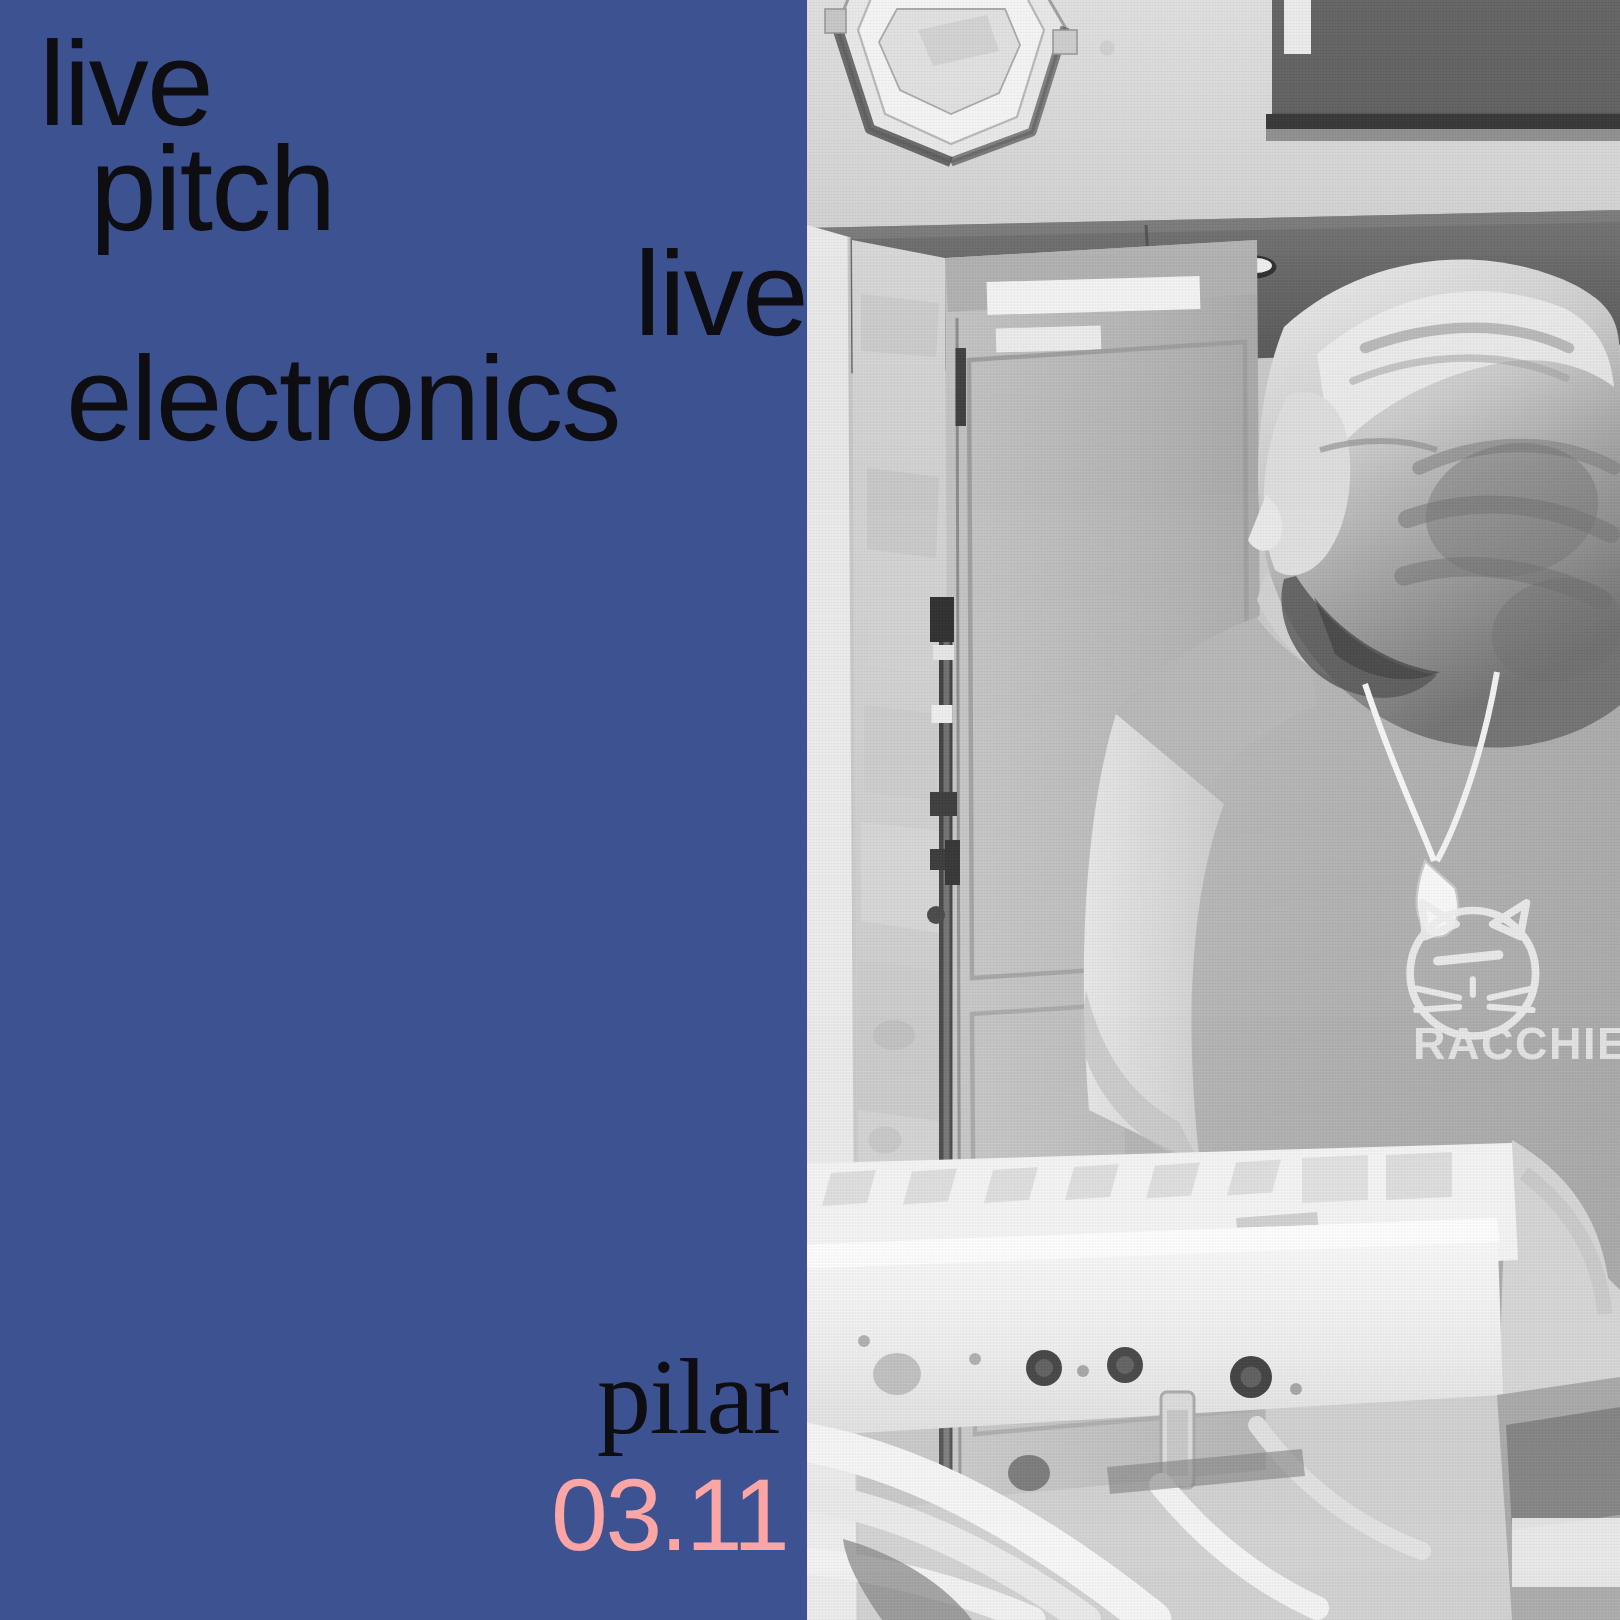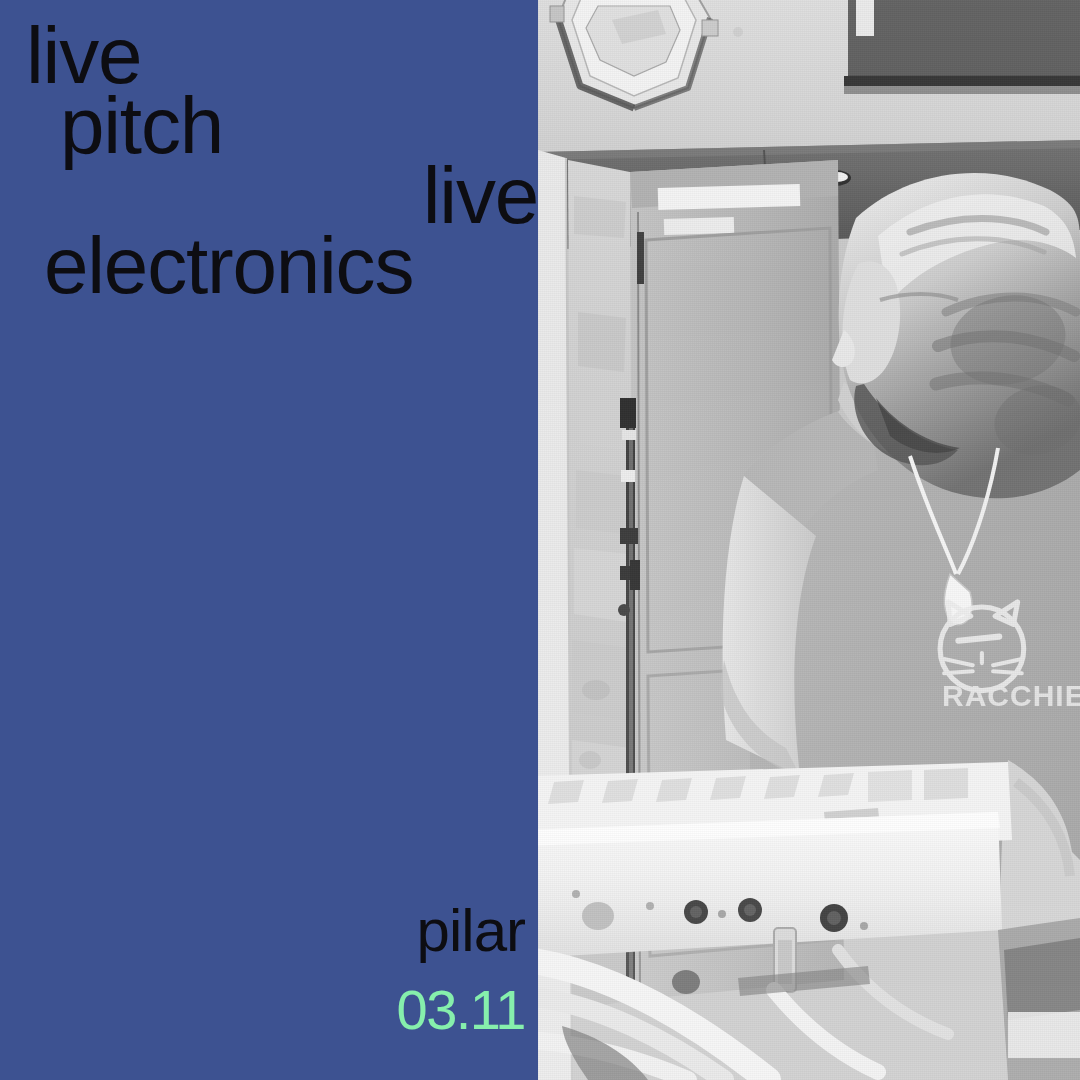--- a/index.html
+++ b/index.html
@@ -49,29 +49,30 @@
 
   .footer-block {
     position: absolute;
     right: 13px;
     bottom: 27px;
     text-align: right;
   }
   .footer-venue {
     display: block;
     color: #0d0d12;
-    font-size: 60px;
+    font-size: 72px;
     line-height: 72px;
     letter-spacing: -1px;
     white-space: pre;
+    font-family: Liberation Serif, serif;
   }
   .footer-date {
     display: block;
-    color: #86efac;
-    font-size: 56px;
+    color: #fca5a5;
+    font-size: 68px;
     line-height: 86px;
     letter-spacing: -1.5px;
     white-space: pre;
   }
 
   
   #photo-panel {
     position: absolute;
     left: 538px;
     top: 0;

